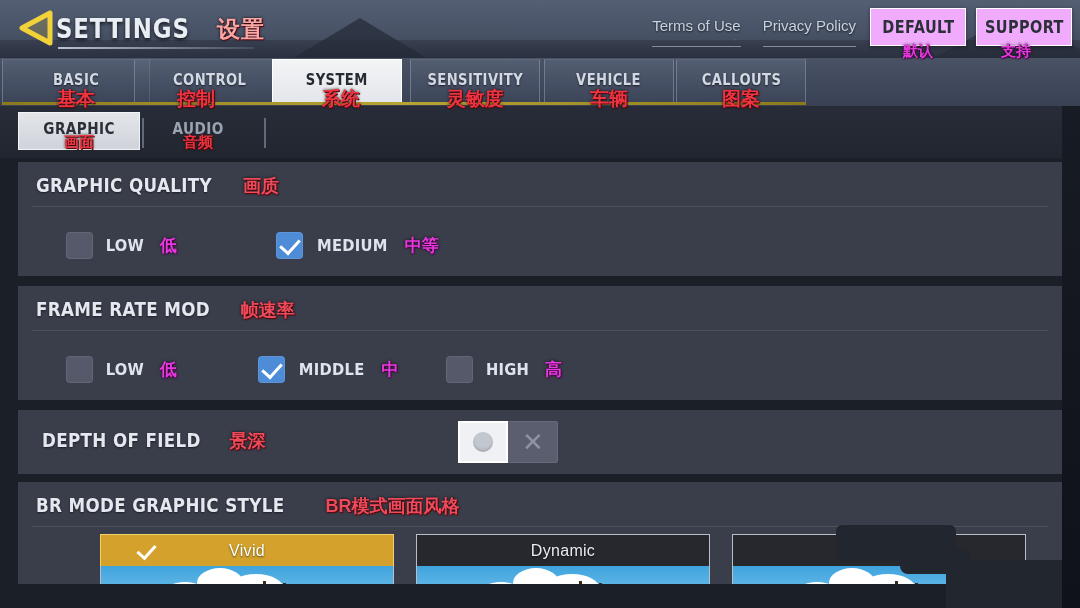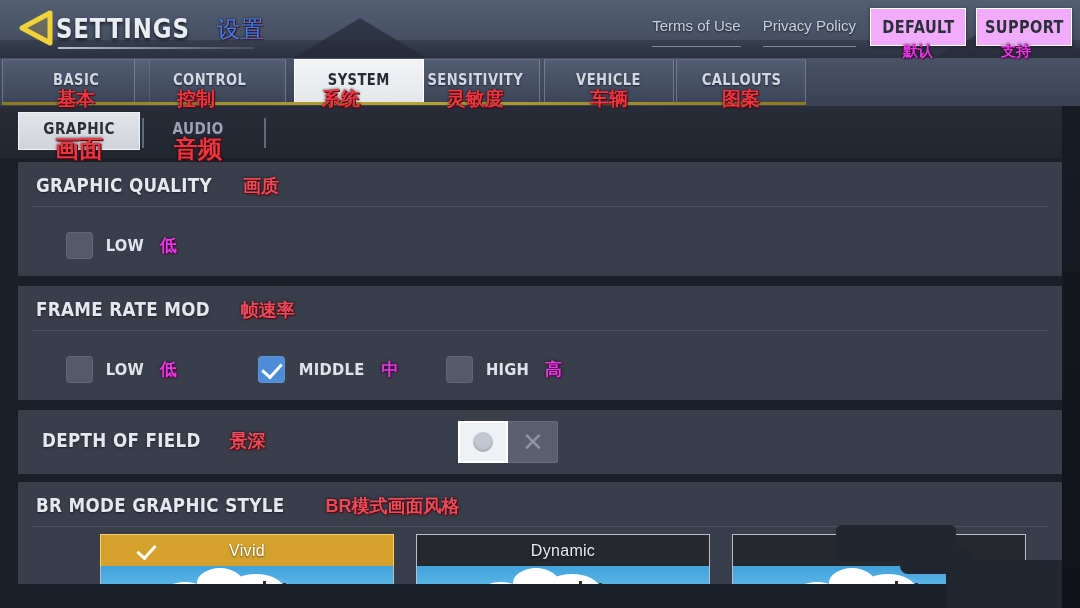--- a/index.html
+++ b/index.html
@@ -60,21 +60,21 @@
     display: flex; align-items: center; gap: 9px; z-index: 5;
   }
   .title-en {
     font-family: "DejaVu Sans", sans-serif;
     font-size: 26px; font-weight: bold; letter-spacing: 1px;
     color: #e9edf4;
     text-shadow: 0 2px 4px rgba(0,0,0,.75);
     transform: scaleX(.88); transform-origin: left center;
   }
   .title-cn {
-    font-size: 23px; font-weight: normal; color: #3b82f6;
+    font-size: 23px; font-weight: bold; color: #fca5a5;
     text-shadow: 0 0 3px rgba(0,0,0,.9), 1px 1px 0 #7a0a12;
     letter-spacing: 1px;
   }
   .title-rule {
     position: absolute; left: 58px; top: 47px; width: 196px; height: 2px;
     background: linear-gradient(90deg, rgba(210,218,232,.85), rgba(180,190,210,.15));
     z-index: 5;
   }
 
   .hdr-links {
@@ -172,21 +172,21 @@
   }
   .subtab-en {
     font-family: "DejaVu Sans", sans-serif;
     font-size: 16px; font-weight: bold; letter-spacing: .5px;
     color: #9aa3b2; transform: scaleX(.85);
     margin-bottom: 5px;
   }
   .subtab.active .subtab-en { color: #2b2f38; }
   .subtab-cn {
     position: absolute; top: 21px; width: 100%; text-align: center;
-    font-size: 24px; font-weight: bold; color: #ef3340;
+    font-size: 15px; font-weight: bold; color: #ef3340;
     text-shadow: 0 0 3px rgba(0,0,0,.9), 1px 1px 0 #7a0a12;
     pointer-events: none;
   }
   .sub-sep {
     position: absolute; top: 118px; width: 2px; height: 30px;
     background: rgba(150,160,178,.55); z-index: 4;
   }
 
   
   .panel {
@@ -359,21 +359,21 @@
 
   <div class="tabrow">
     <div class="tabrow-bg"></div>
 
     <div class="tab" style="left:2px;width:148px;">
       <span class="tab-en">BASIC</span>
     </div>
     <div class="tab" style="left:134px;width:152px;">
       <span class="tab-en">CONTROL</span>
     </div>
-    <div class="tab active" style="left:294px;width:130px;">
+    <div class="tab active" style="left:272px;width:130px;">
       <span class="tab-en">SYSTEM</span>
     </div>
     <div class="tab" style="left:410px;width:130px;">
       <span class="tab-en">SENSITIVITY</span>
     </div>
     <div class="tab" style="left:544px;width:130px;text-align:center;">
       <span class="tab-en">VEHICLE</span>
     </div>
     <div class="tab" style="left:676px;width:130px;">
       <span class="tab-en">CALLOUTS</span>
@@ -407,20 +407,25 @@
       <div class="sec-title">
         <span class="en">GRAPHIC QUALITY</span>
         <span class="cn">画质</span>
       </div>
       <div class="sec-rule"></div>
 
       <div class="opt" style="left:48px;top:70px;">
         <div class="cb"></div>
         <span class="en">LOW</span>
         <span class="cn">低</span>
+      </div>
+      <div class="opt" style="left:258px;top:70px;">
+        <div class="cb checked"></div>
+        <span class="en">MEDIUM</span>
+        <span class="cn">中等</span>
       </div>
     </div>
 
     <div class="sec" style="top:124px;height:114px;">
       <div class="sec-title">
         <span class="en">FRAME RATE MOD</span>
         <span class="cn">帧速率</span>
       </div>
       <div class="sec-rule"></div>
 

